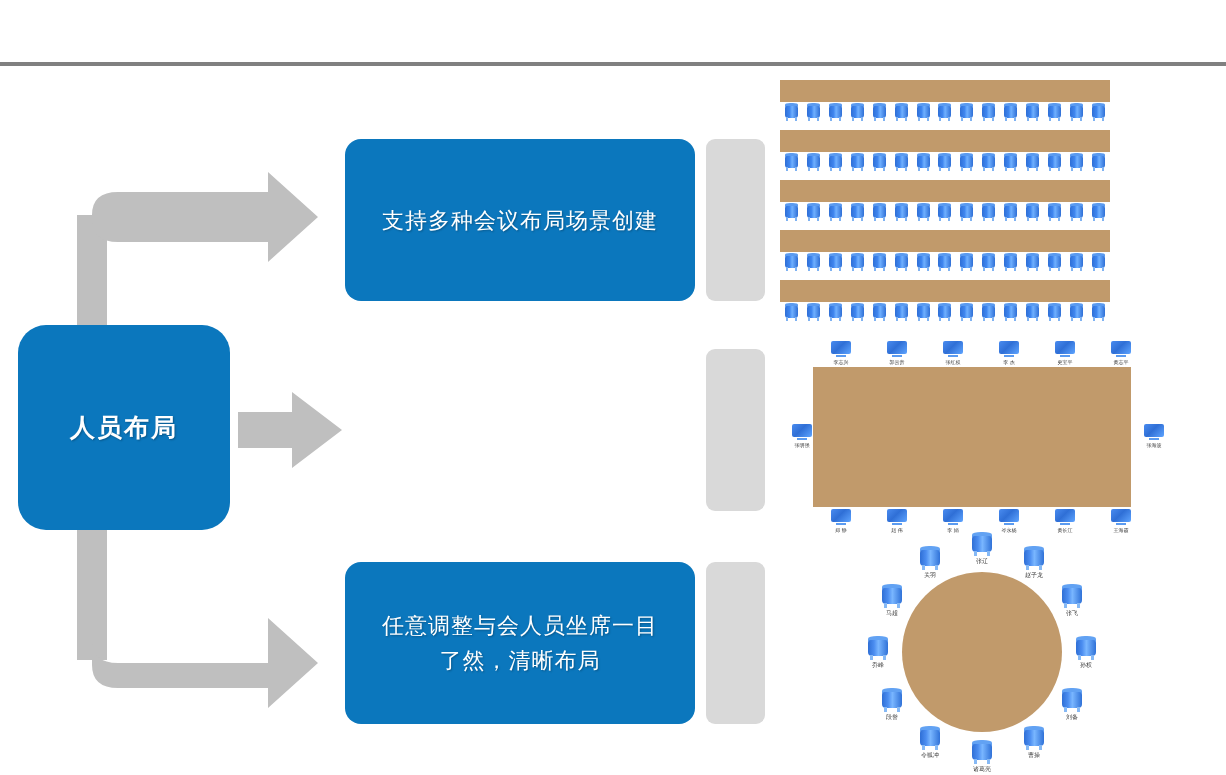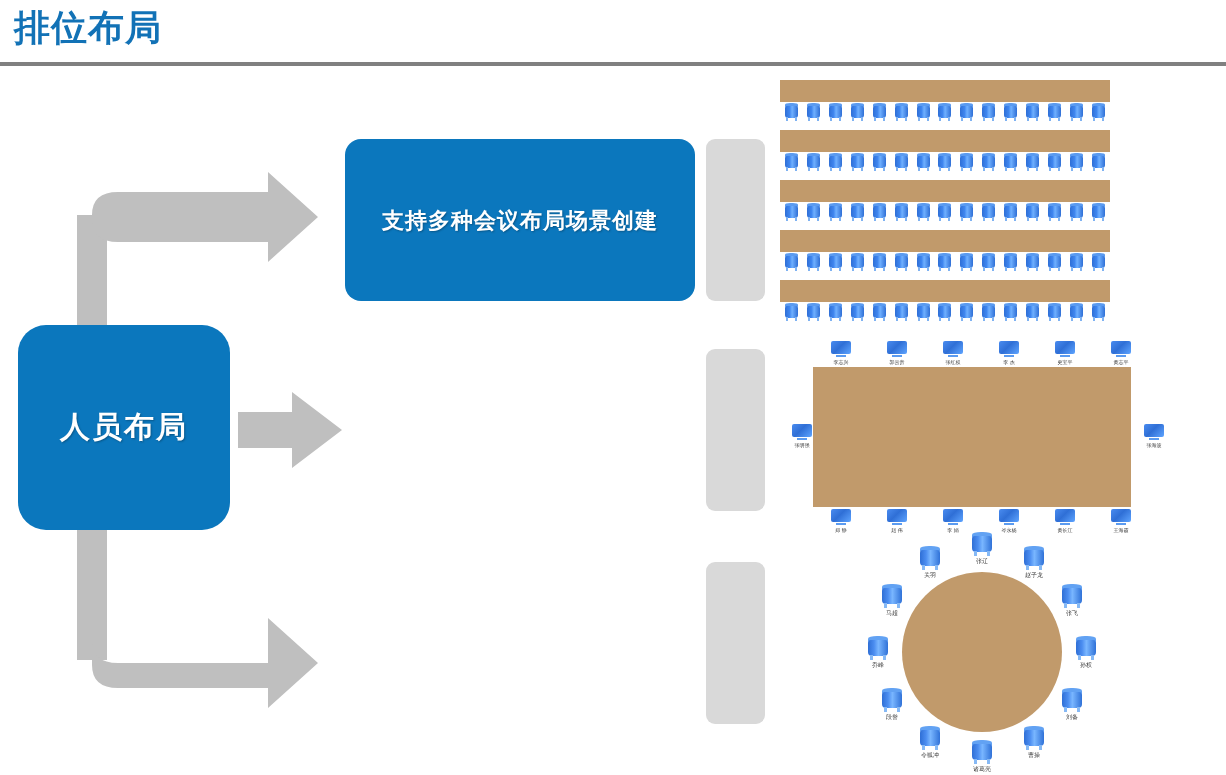--- a/index.html
+++ b/index.html
@@ -56,41 +56,41 @@
     width: 212px;
     height: 205px;
     background: #0b77bd;
     border-radius: 28px;
     display: flex;
     align-items: center;
     justify-content: center;
   }
   .main-node-label {
     color: #ffffff;
-    font-size: 30px;
+    font-size: 25px;
     font-weight: bold;
     letter-spacing: 2px;
     text-shadow: 1px 1px 2px rgba(0,0,0,.28);
   }
 
   .feature-card {
     position: absolute;
     left: 345px;
     width: 350px;
     background: #0b77bd;
     border-radius: 16px;
     display: flex;
     align-items: center;
     justify-content: center;
     text-align: center;
   }
   .feature-card .card-label {
     color: #ffffff;
     font-size: 22px;
-    font-weight: bold;
+    font-weight: normal;
     line-height: 35px;
     letter-spacing: 1px;
     text-shadow: 1px 1px 2px rgba(0,0,0,.28);
     padding: 0 18px;
     white-space: pre-line;
   }
   .card-tab {
     position: absolute;
     left: 706px;
     width: 59px;
@@ -238,21 +238,20 @@
     line-height: 8px;
     white-space: nowrap;
     margin-top: 1px;
   }
 </style>
 </head>
 <body>
 
 <div id="slide">
 
-  <div id="title-text">排位布局</div>
   <div id="title-rule"></div>
 
   <svg class="elbow-svg" viewBox="0 0 1226 775">
 
     <path d="M92,215 L92,660" stroke="#bfbfbf" stroke-width="30" fill="none"></path>
 
     <path d="M92,215 Q92,192 118,192 L268,192 L268,172 L318,217 L268,262 L268,242 L118,242 Q92,242 92,219 Z" fill="#bfbfbf"></path>
 
     <path d="M238,412 L292,412 L292,392 L342,430 L292,468 L292,448 L238,448 Z" fill="#bfbfbf"></path>
 
@@ -263,20 +262,24 @@
     <span class="main-node-label">人员布局</span>
   </div>
 
   <div class="feature-card" id="card-0">
     <span class="card-label">支持多种会议布局场景创建</span>
   </div>
   <div class="card-tab" id="tab-0"></div>
 
   <div class="card-tab" id="tab-1"></div>
 
+  <div class="feature-card" id="card-2">
+    <span class="card-label">任意调整与会人员坐席一目
+了然，清晰布局</span>
+  </div>
   <div class="card-tab" id="tab-2"></div>
 
   <div id="diagrams">
     <div id="classroom">
         <div class="cls-row" style="top: 0px;">
           <div class="cls-desk"></div>
           <div class="cls-seats">
             <div class="chair-sm">
               <div class="seat-top"></div>
               <div class="seat-body"></div>

